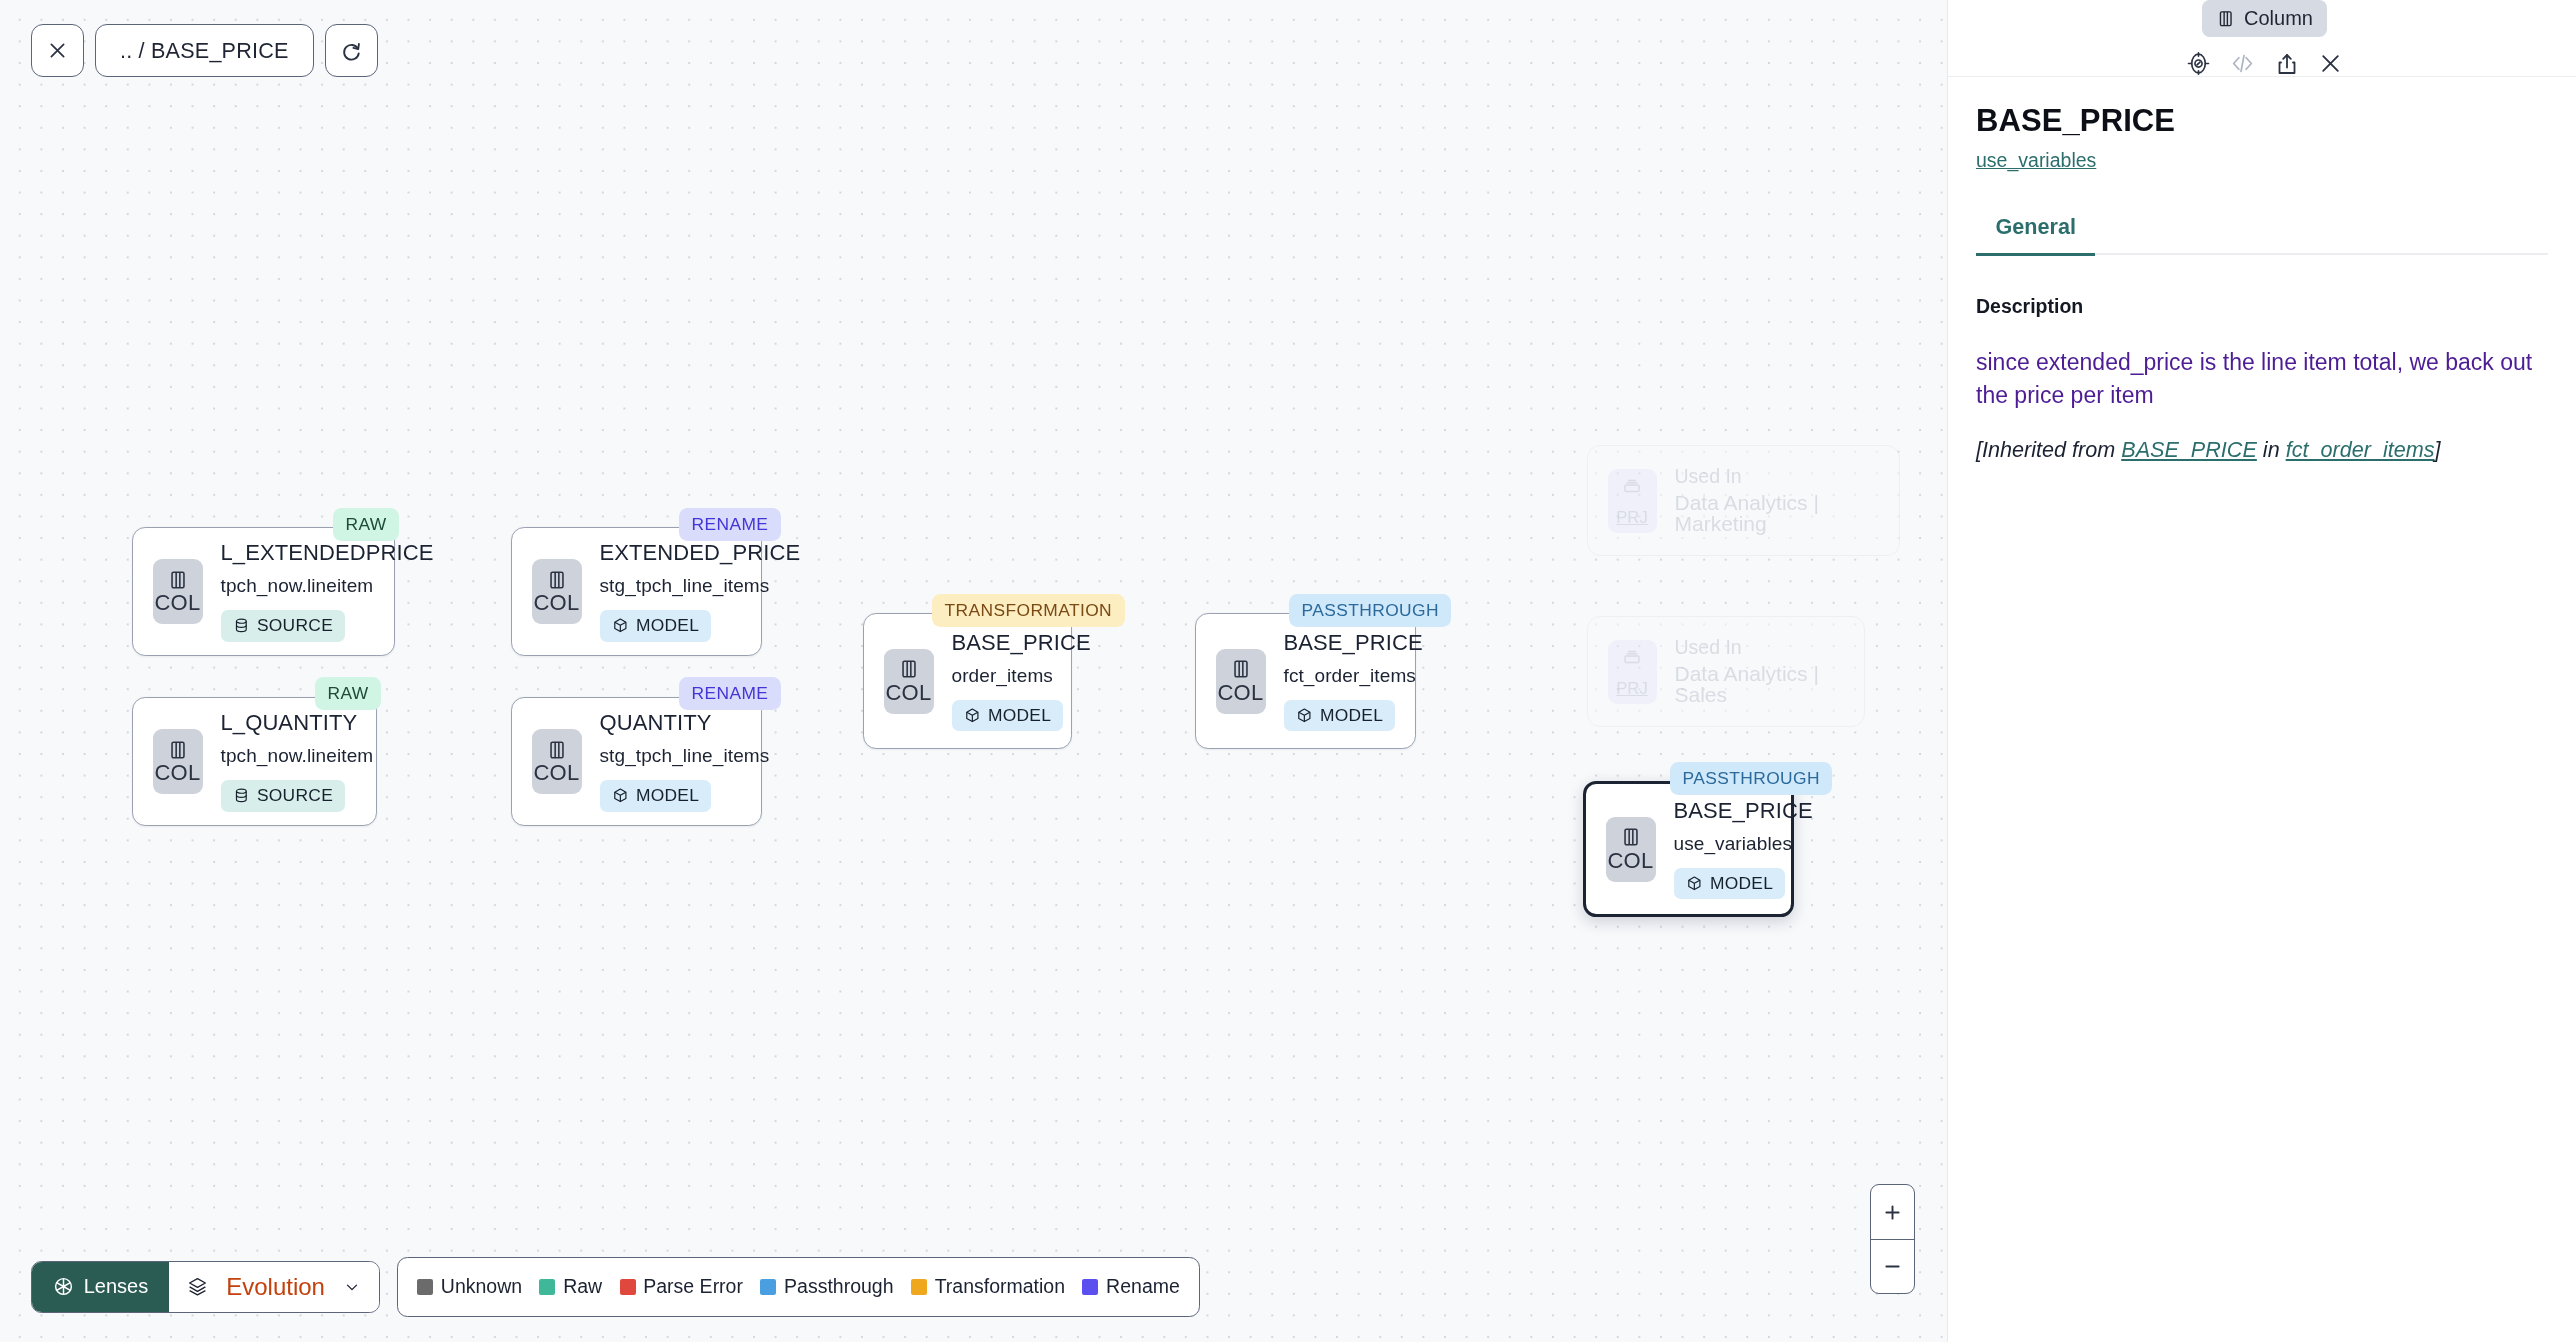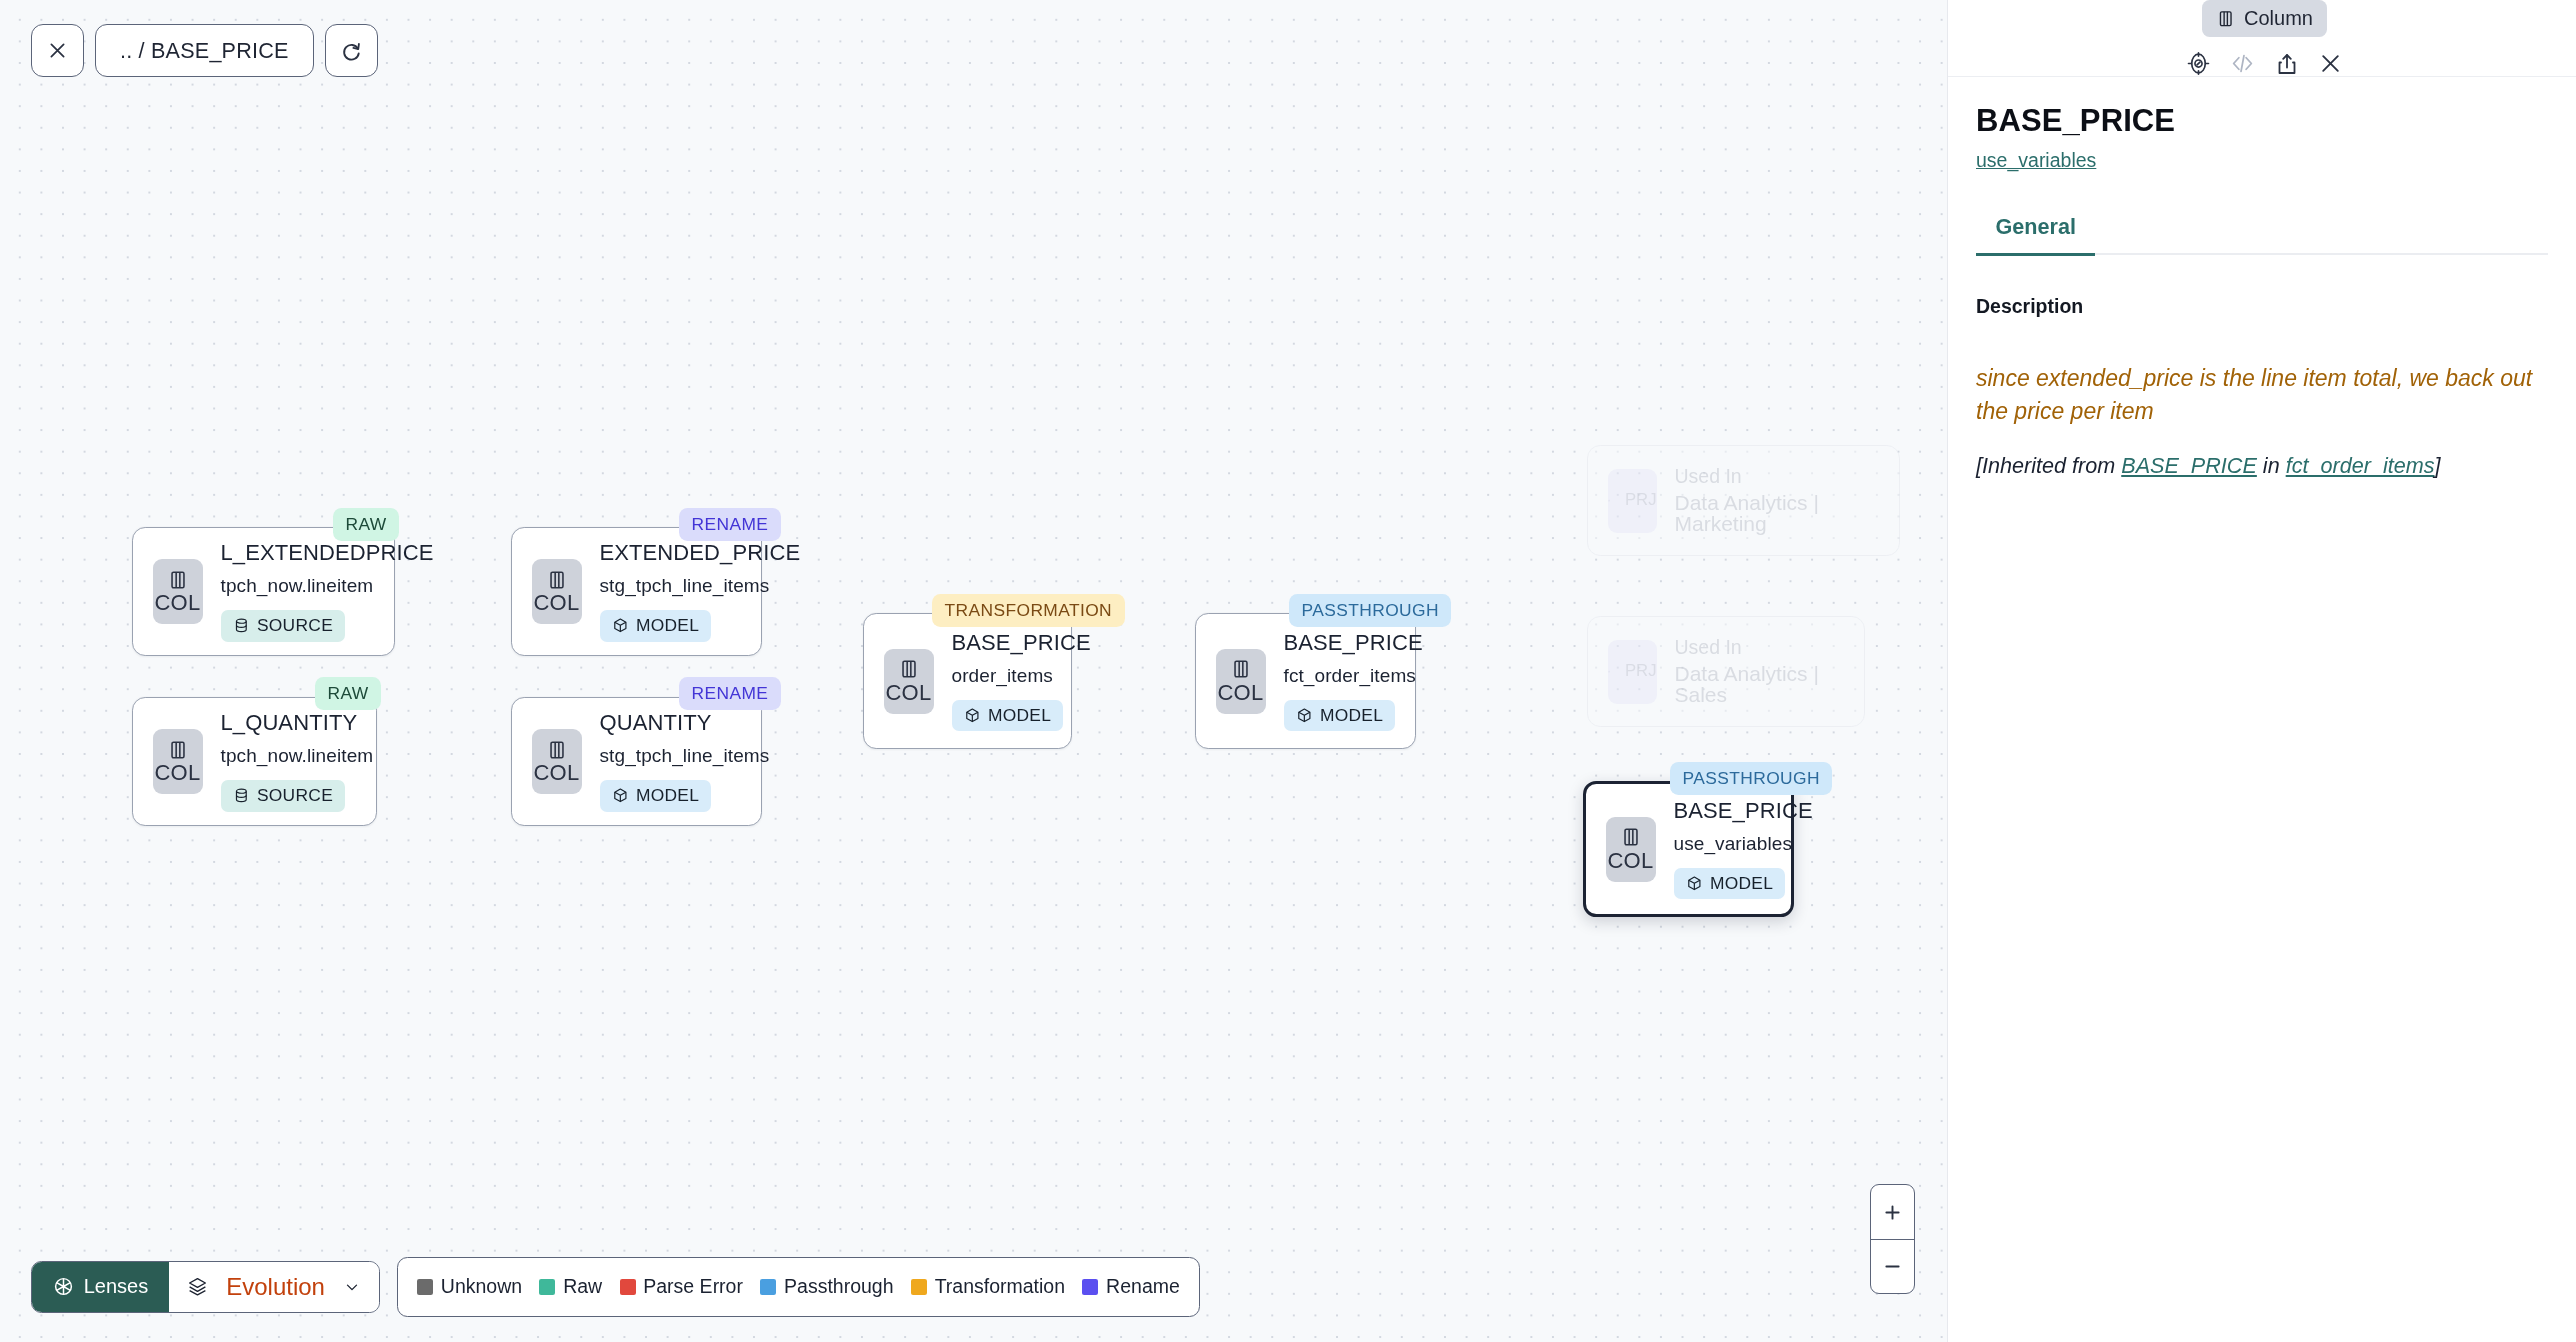--- a/index.html
+++ b/index.html
@@ -68,22 +68,22 @@
   .tag-pass  { background: #cfe8fa; color: #2c6a9b; }
 
   
   .ghost {
     position: absolute; background: #f8fafc;
     border: 1.4px solid #e5e8ee; border-radius: 13.2px;
     display: flex; align-items: center; padding-left: 19.5px; z-index: 4; opacity: .55;
   }
   .ghost-icon {
     width: 49px; height: 64px; background: #e9eaf8; border-radius: 9px;
-    display: flex; flex-direction: row; align-items: center; justify-content: center;
-    gap: 15px; flex: 0 0 auto; color: #c3c6d4;
+    display: flex; flex-direction: column; align-items: center; justify-content: center;
+    gap: 15px; flex: 0 0 auto; color: #c3c6d4; text-decoration: underline;
   }
   .ghost-icon .ilbl { font-size: 16.7px; line-height: 1; }
   .ghost-body { padding-left: 18px; display: flex; flex-direction: column; gap: 5.6px; }
   .ghost-t1 { font-size: 19.5px; color: #c2c6cf; line-height: 1; }
   .ghost-t2 { font-size: 21px; color: #c2c6cf; line-height: 1; }
 
   
   .edges { position: absolute; inset: 0; z-index: 3; pointer-events: none; }
 
   
@@ -126,21 +126,21 @@
   .hicon { cursor: pointer; display: flex; }
   .panel-body { padding: 26.4px 28px 0 28px; }
   .panel-title { font-size: 31px; font-weight: bold; color: #0c0f16; letter-spacing: 0.1px; }
   .panel-link { display: inline-block; margin-top: 9.7px; font-size: 19.5px; color: #2b6e6b; text-decoration: underline; cursor: pointer; }
   .tabs { margin-top: 42px; border-bottom: 2.1px solid #ebedf1; display: flex; }
   .tab {
     font-size: 21.6px; font-weight: bold; color: #2b6e6b; padding: 0 19.5px 12.5px;
     border-bottom: 3.5px solid #2b6e6b; margin-bottom: -2.1px; cursor: pointer;
   }
   .sec-label { margin-top: 40px; font-size: 19.5px; font-weight: bold; color: #131822; }
-  .desc { margin-top: 44px; font-size: 23px; font-style: italic; color: #a16207; line-height: 1.42; }
+  .desc { margin-top: 28px; font-size: 23px; color: #4c1d95; line-height: 1.42; }
   .inherit { margin-top: 25px; font-size: 21.6px; font-style: italic; color: #1b2231; }
   .inherit a { color: #2b6e6b; text-decoration: underline; cursor: pointer; }
 </style>
 </head>
 <body>
 
 <div id="app">
 
   <div class="canvas">
 

